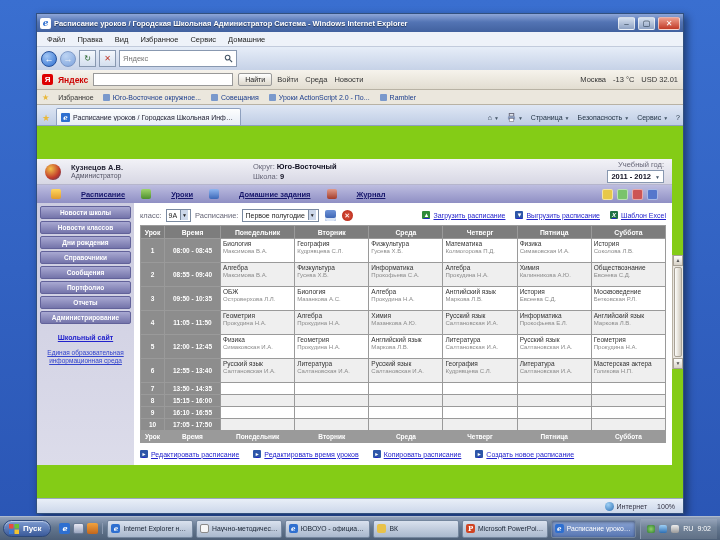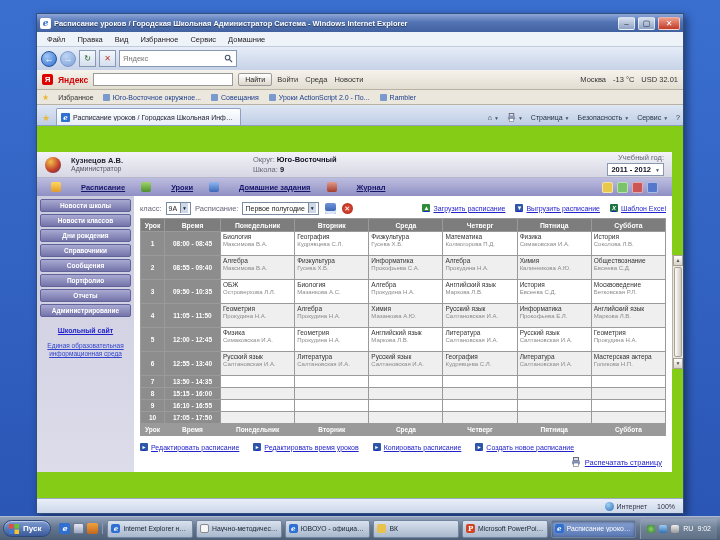--- a/index.html
+++ b/index.html
@@ -620,30 +620,20 @@
                 <a class="act-link">
                   <i class="act-ico">▸</i>
                   <span>Копировать расписание</span>
                 </a>
                 <a class="act-link">
                   <i class="act-ico">▸</i>
                   <span>Создать новое расписание</span>
                 </a>
               </div>
 
-            <div class="print-row">
-              <a>
-                <svg width="10" height="10" viewBox="0 0 10 10">
-                    <rect x="2.5" y="0.5" width="5" height="3" fill="#dde4ee" stroke="#667"></rect>
-                    <rect x="1" y="3.5" width="8" height="4" rx="1" fill="#8899bb"></rect>
-                    <rect x="2.5" y="6" width="5" height="3.5" fill="#fff" stroke="#667" stroke-width="0.6"></rect>
-                  </svg>
-                <span>Распечатать страницу</span>
-              </a>
-            </div>
 
           </div>
         </div>
       </div>
 
       <div class="scrollbar">
         <span class="sb-arrow">▲</span>
         <span class="sb-thumb"></span>
         <span class="sb-track"></span>
         <span class="sb-arrow">▼</span>

